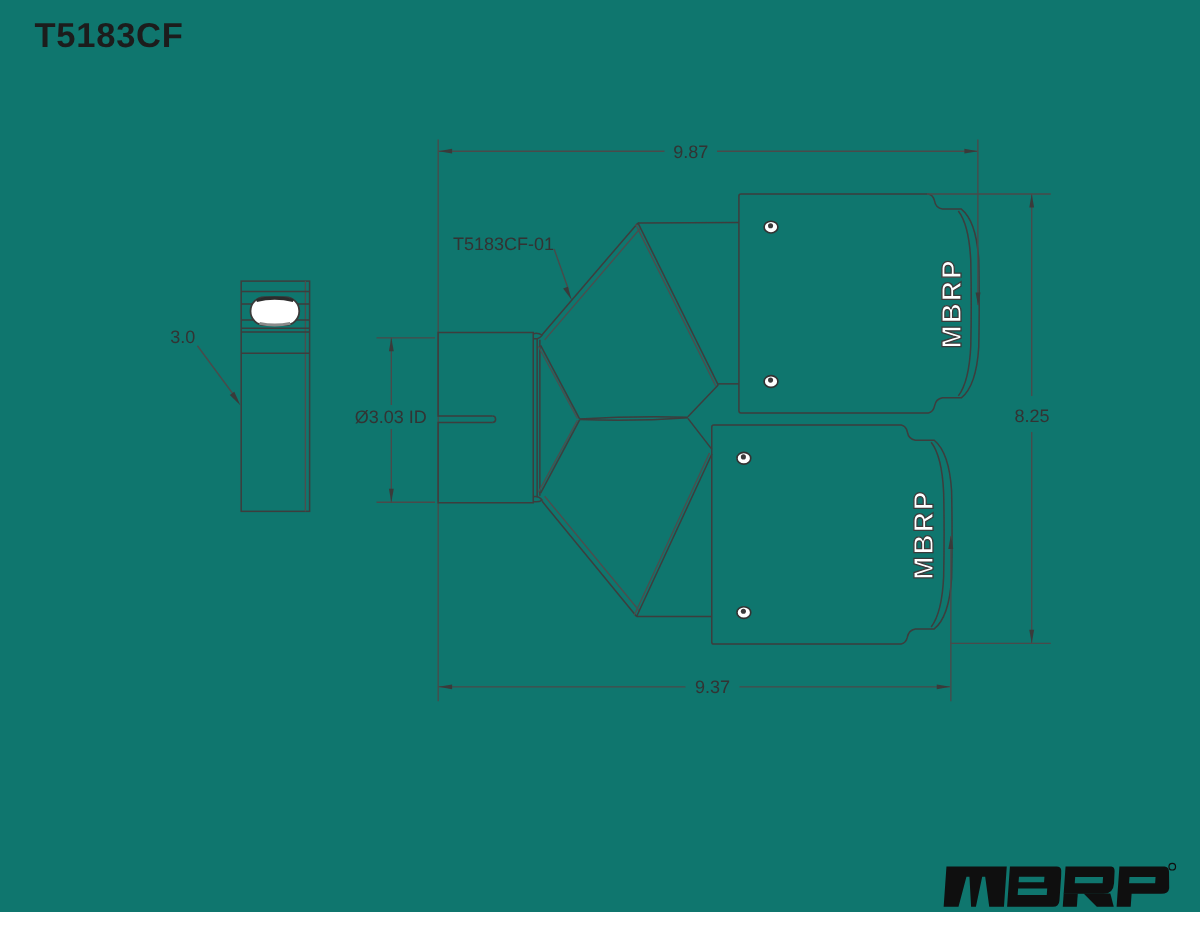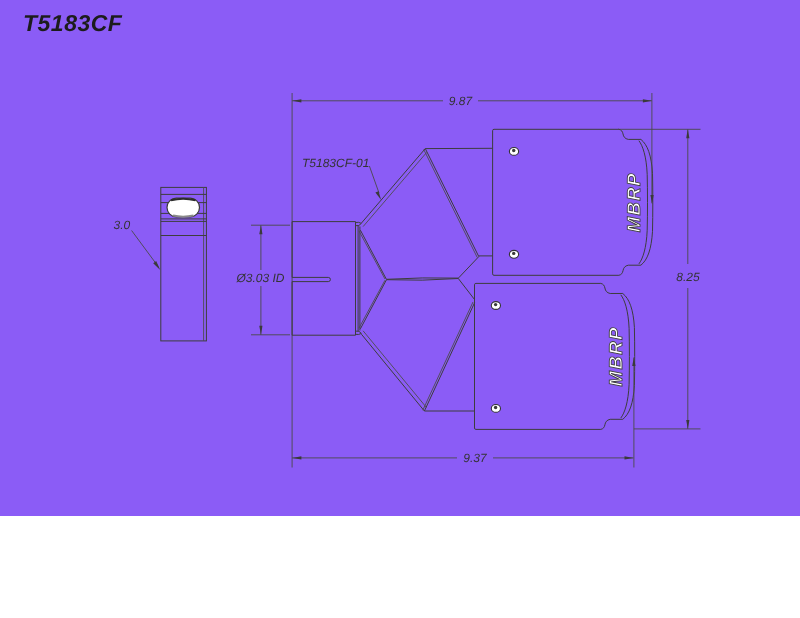--- a/index.html
+++ b/index.html
@@ -1,16 +1,16 @@
 <!DOCTYPE html>
 <html><head>
 <meta charset="utf-8">
 <style>
 html,body{margin:0;padding:0;background:#fff;}
-#page{position:relative;width:800px;height:516px;background:#8b5cf6;font-family:"Liberation Sans",sans-serif;font-style:italic;}
+#page{position:relative;width:800px;height:608px;background:#0f766e;font-family:"Liberation Sans",sans-serif;}
 svg{position:absolute;top:0;left:0;}
 .ln{fill:none;stroke:#3d3d3d;stroke-width:1;}
 .ln2{fill:none;stroke:#4d4d4d;stroke-width:0.9;}
 .dim{fill:none;stroke:#4a4a4a;stroke-width:0.9;}
 .arr{fill:#3a3a3a;stroke:none;}
 .dtxt{font-size:12px;fill:#333;}
 text{text-rendering:geometricPrecision;}
 </style>
 </head>
 <body>

